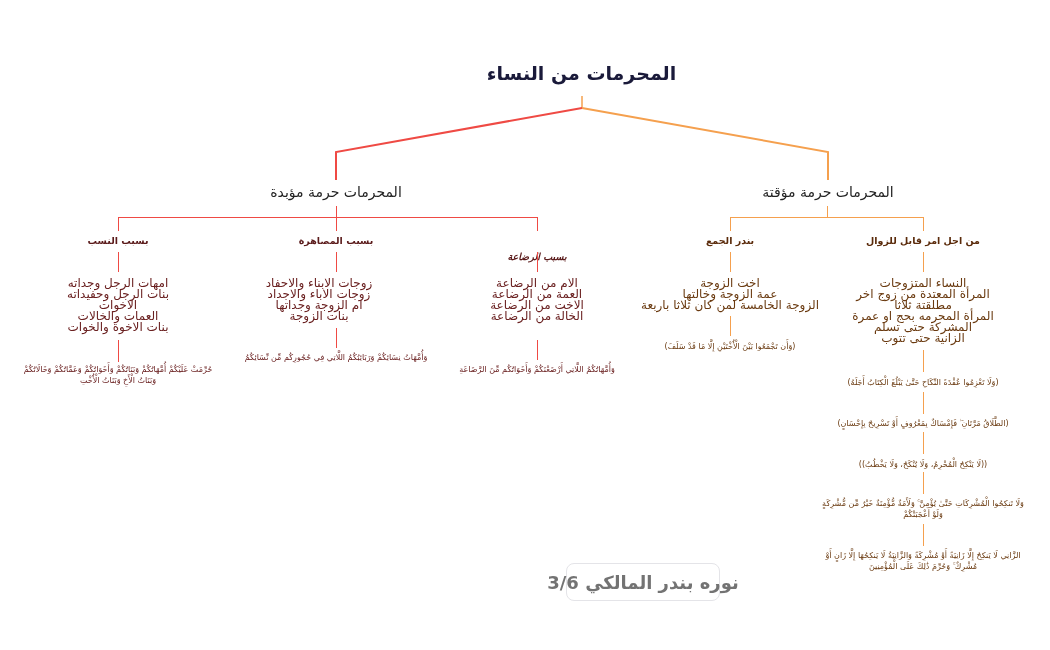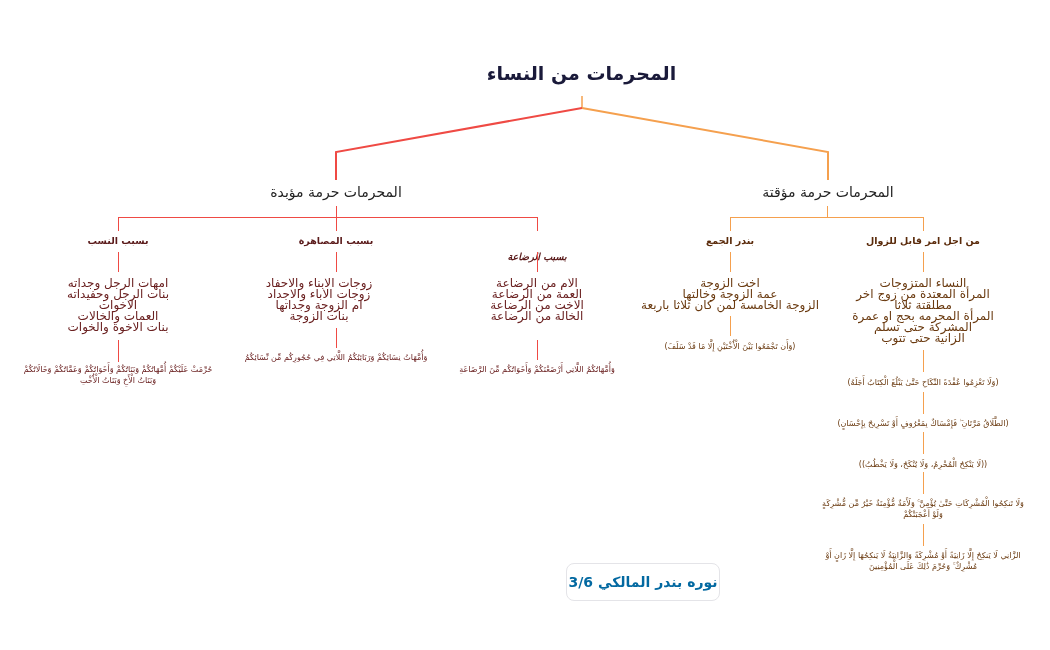--- a/index.html
+++ b/index.html
@@ -10,21 +10,21 @@
   .branch { font-size:14px; color:#222; white-space:nowrap; direction:rtl; }
   .sub { font-size:9.5px; font-weight:bold; color:#5a1a1a; white-space:nowrap; direction:rtl; }
   .sub.warm { color:#5a2a0a; }
   .list { font-size:12px; color:#6a2020; line-height:11px; text-align:center; direction:rtl; white-space:nowrap; }
   .list.warm { color:#6a3a10; }
   .verse { font-size:8px; color:#6a2020; line-height:11px; text-align:center; direction:rtl; white-space:nowrap; }
   .verse.warm { color:#6a3a10; }
   .line-red { background:#ef4a44; }
   .line-org { background:#f5a04e; }
   .signature { border:1px solid #e4e4e8; border-radius:8px; background:#fff;
-               font-size:14px; font-weight:bold; color:#0369a1; direction:rtl;
+               font-size:18px; font-weight:bold; color:#737373; direction:rtl;
                display:flex; align-items:center; justify-content:center; white-space:nowrap; }
   svg { position:absolute; left:0; top:0; }
 </style>
 </head>
 <body>
 
 <svg width="1050" height="650" viewBox="0 0 1050 650">
   <line x1="582" y1="96" x2="582" y2="108" stroke="#f5a04e" stroke-width="1.5"></line>
   <polyline points="582,108 336,152 336,180" fill="none" stroke="#ef4a44" stroke-width="2"></polyline>
   <polyline points="582,108 828,152 828,180" fill="none" stroke="#f5a04e" stroke-width="2"></polyline>

